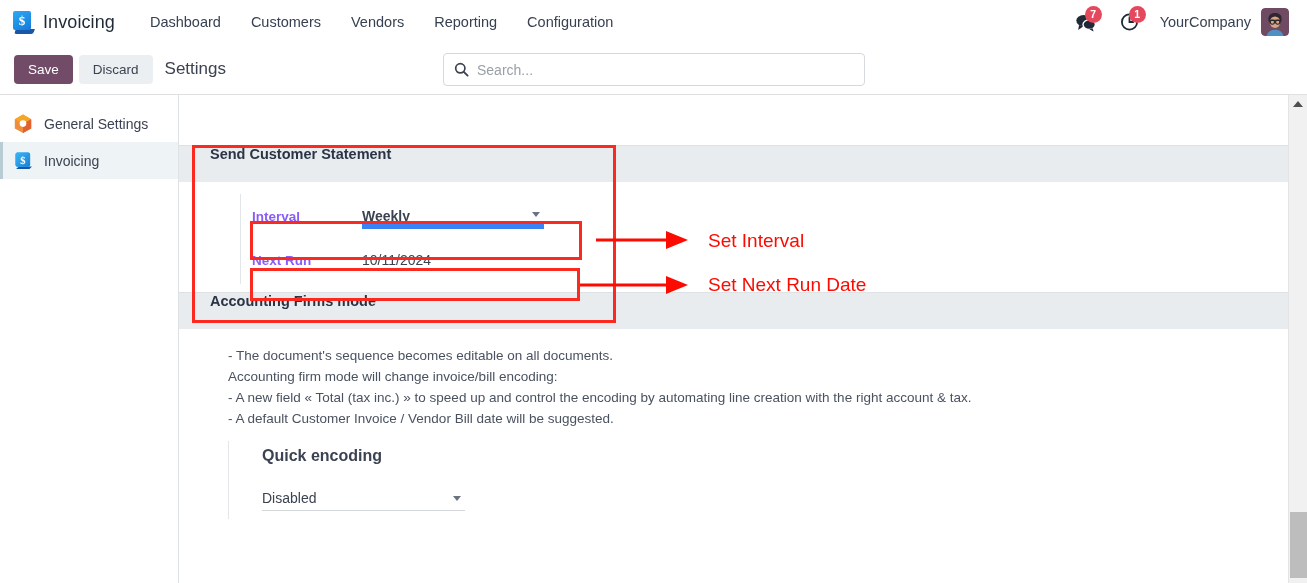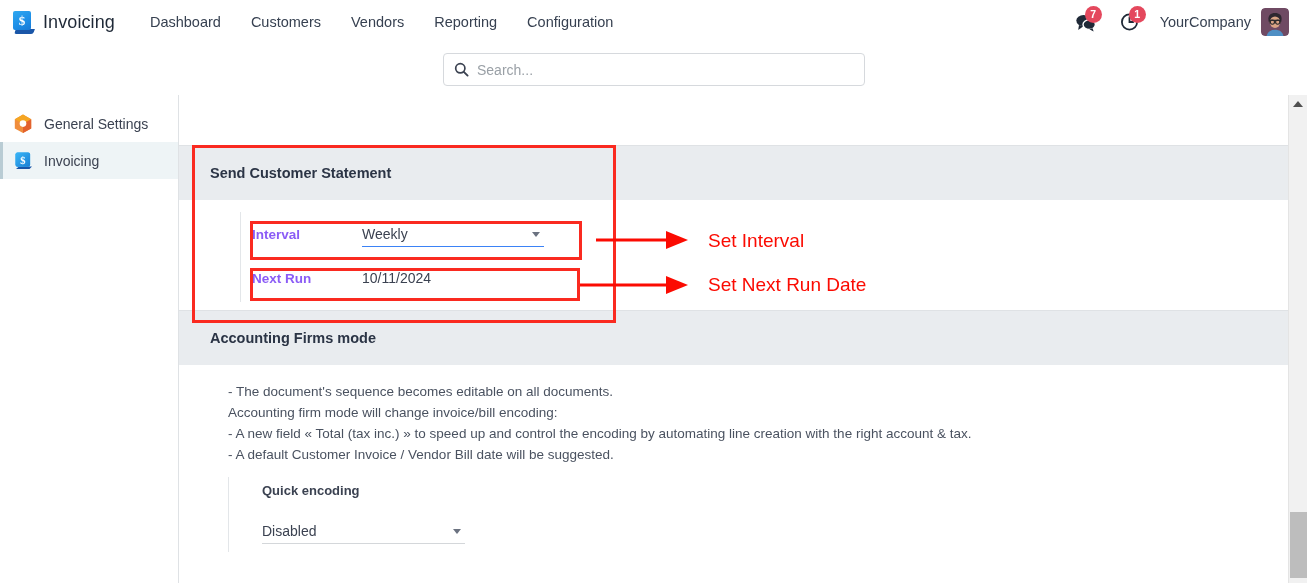--- a/index.html
+++ b/index.html
@@ -230,24 +230,24 @@
   
   .content {
     position: absolute;
     top: 95px; left: 179px;
     width: 1109px; height: 488px;
     background: #ffffff;
     overflow: hidden;
   }
 
   .sec-head {
-    height: 55px;
+    height: 37px;
     background: #e9ecef;
     display: flex;
-    align-items: center;
+    align-items: flex-start;
     padding-left: 31px;
     border-top: 1px solid #dfe2e5;
   }
   .sec-head-title {
     font-size: 14.5px;
     font-weight: bold;
     color: #2b3445;
     white-space: nowrap;
   }
 
@@ -264,25 +264,26 @@
     font-size: 13.5px;
     font-weight: bold;
     color: #8b5cf6;
     width: 110px;
     flex: 0 0 auto;
     white-space: nowrap;
   }
   .select-wrap {
     position: relative;
     width: 182px;
-    border-bottom: 1px solid #3b82f6;
-    display: flex;
-    align-items: center;
+    border-bottom: 5px solid #3b82f6;
+    display: flex;
+    align-items: flex-end;
     height: 25px;
     cursor: pointer;
+    font-weight: bold;
   }
   .select-val {
     font-size: 14px;
     color: #3b4251;
     white-space: nowrap;
   }
   .caret {
     position: absolute;
     right: 4px; top: 50%;
     margin-top: -2px;
@@ -329,21 +330,21 @@
     padding: 8px 0 8px 34px;
   }
   .quick-block::before {
     content: "";
     position: absolute;
     left: 0; top: 2px; bottom: 0;
     width: 1px;
     background: #e3e6e9;
   }
   .quick-label {
-    font-size: 13px;
+    font-size: 16px;
     font-weight: bold;
     color: #3b4251;
     margin-bottom: 21px;
     white-space: nowrap;
   }
   .quick-select {
     position: relative;
     width: 203px;
     border-bottom: 1px solid #d4d7da;
     height: 25px;
@@ -453,20 +454,25 @@
           <circle cx="11.4" cy="14.1" r="2.1" fill="none" stroke="#2b2b2b" stroke-width="1.1"></circle>
           <circle cx="16.7" cy="14.1" r="2.1" fill="none" stroke="#2b2b2b" stroke-width="1.1"></circle>
           <path d="M13.5 14.1h1.1" stroke="#2b2b2b" stroke-width="1.1"></path>
           <path d="M5.6 28c.8-4.2 4.1-6.2 8.4-6.2s7.6 2 8.4 6.2z" fill="#4e8fc4"></path>
         </svg>
       </div>
 
     </div>
   </div>
 
+  <div class="ctrl">
+    <button class="btn btn-save">Save</button>
+    <button class="btn btn-discard">Discard</button>
+    <div class="page-title">Settings</div>
+  </div>
 
   <div class="searchbar">
     <span class="search-ico">
       <svg width="15" height="15" viewBox="0 0 15 15" aria-hidden="true">
         <circle cx="6.3" cy="6.3" r="4.6" fill="none" stroke="#3b4251" stroke-width="1.7"></circle>
         <path d="M9.8 9.8 L13.6 13.6" stroke="#3b4251" stroke-width="1.9" stroke-linecap="round"></path>
       </svg>
     </span>
     <span class="search-ph">Search...</span>
   </div>

